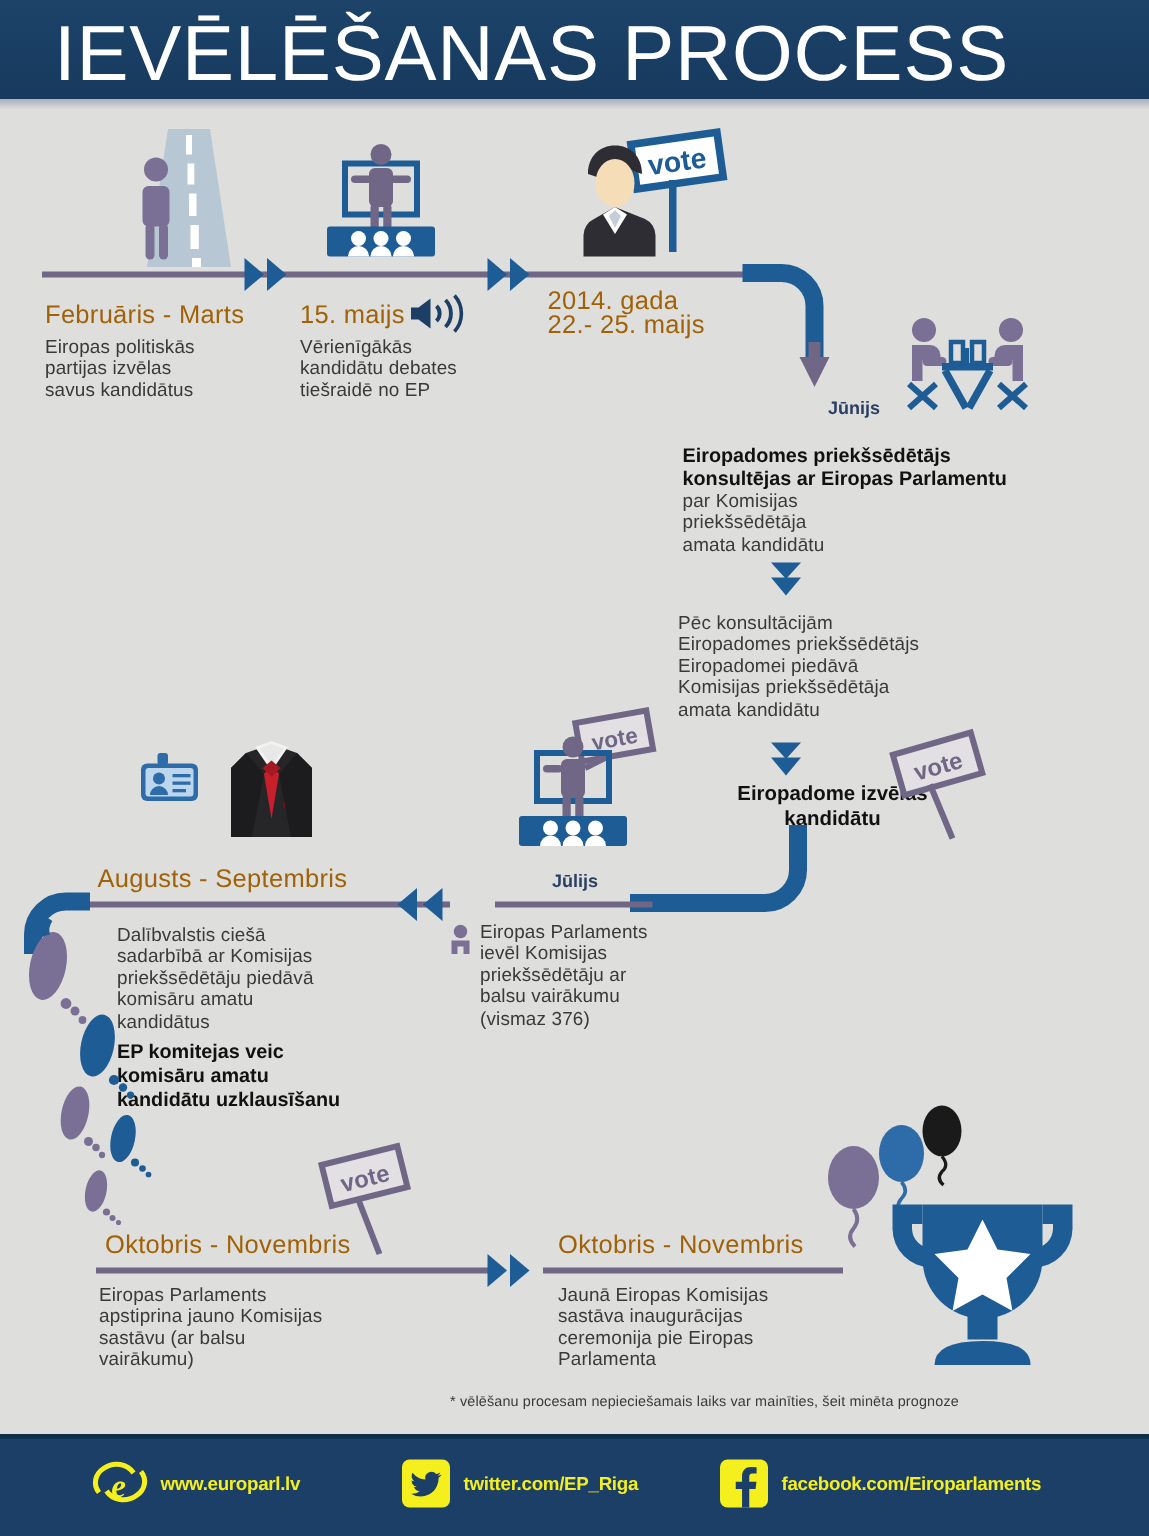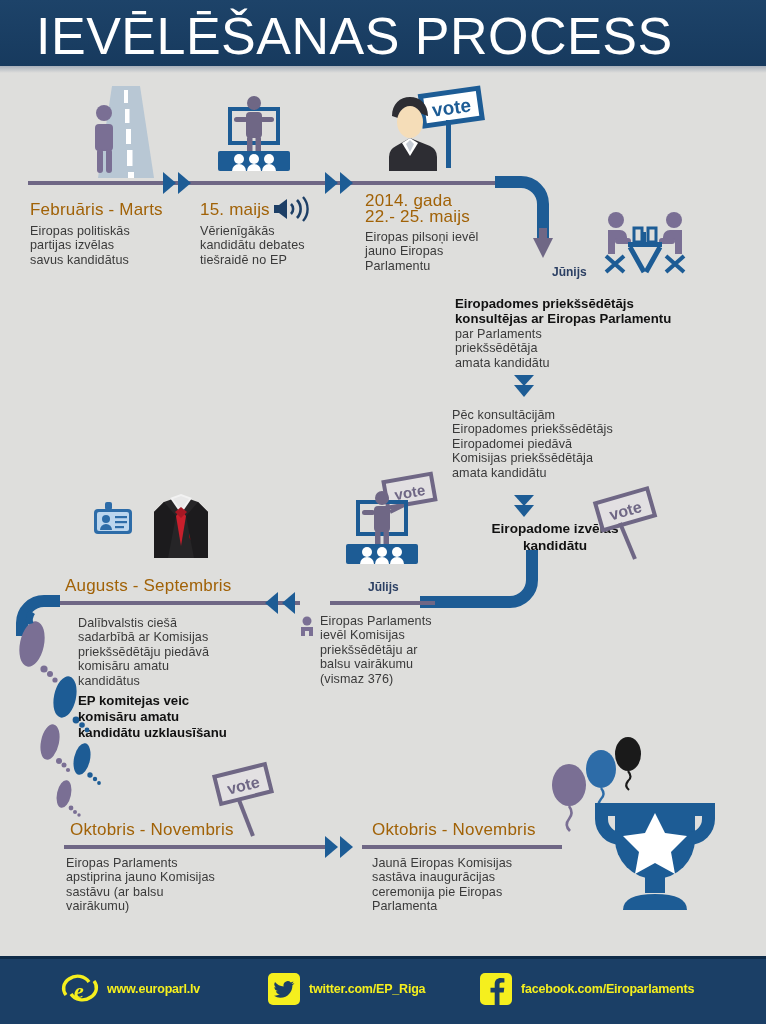--- a/index.html
+++ b/index.html
@@ -176,23 +176,20 @@
       <path d="M25 2a13 13 0 0 1 0 18" fill="none" stroke="#1d3f66" stroke-width="2.6"></path>
       <path d="M31 -1a18 18 0 0 1 0 24" fill="none" stroke="#1d3f66" stroke-width="2.4"></path>
     </svg>
   </div>
   <div class="body-text" style="left:200px;top:224px;white-space:pre-line;width:160px;">Vērienīgākās
 kandidātu debates
 tiešraidē no EP</div>
 
   <div class="phase-title" style="left:365px;top:193px;white-space:pre-line;line-height:16px;">2014. gada
 22.- 25. maijs</div>
-  <div class="body-text" style="left:365px;top:230px;white-space:pre-line;width:170px;">Eiropas pilsoņi ievēl
-jauno Eiropas
-Parlamentu</div>
 
   <div class="abs" style="left:598px;top:208px;">
     <svg width="94" height="72" viewBox="0 0 94 72">
       <g fill="#7a6f94">
         <circle cx="18" cy="12" r="8"></circle>
         <path d="M10 22h12a7 7 0 0 1 7 7v3H17v14h-7z"></path>
         <rect x="17" y="30" width="16" height="6" rx="3"></rect>
       </g>
       <g fill="#7a6f94">
         <circle cx="76" cy="12" r="8"></circle>
@@ -204,21 +201,21 @@
       <path d="M36 20 h8 v14 h-8z M50 20 h8 v14 h-8z" fill="none" stroke="#1d5c95" stroke-width="3"></path>
       <rect x="45" y="24" width="3" height="10" fill="#1d5c95"></rect>
       <path d="M8 48 L26 64 M26 48 L8 64" stroke="#1d5c95" stroke-width="4" fill="none"></path>
       <path d="M68 48 L86 64 M86 48 L68 64" stroke="#1d5c95" stroke-width="4" fill="none"></path>
     </svg>
   </div>
   <div class="caption" style="left:552px;top:265px;">Jūnijs</div>
 
   <div class="blk-title" style="left:455px;top:296px;white-space:pre-line;width:290px;">Eiropadomes priekšsēdētājs
 konsultējas ar Eiropas Parlamentu</div>
-  <div class="body-text" style="left:455px;top:327px;white-space:pre-line;width:250px;">par Parlaments
+  <div class="body-text" style="left:455px;top:327px;white-space:pre-line;width:250px;">par Komisijas
 priekšsēdētāja
 amata kandidātu</div>
 
   <div class="abs" style="left:511px;top:373px;">
     <svg width="26" height="26" viewBox="0 0 26 26">
       <path d="M3 2h20l-10 11z" fill="#1d5c95"></path>
       <path d="M3 12h20l-10 12z" fill="#1d5c95"></path>
     </svg>
   </div>
 
@@ -424,20 +421,21 @@
         <path d="M70 68 h80 v36 a40 40 0 0 1 -80 0z"></path>
         <path d="M70 68 H50 v16 a26 26 0 0 0 26 26 v-13 a13 13 0 0 1 -13 -13V81h7z"></path>
         <path d="M150 68 h20 v16 a26 26 0 0 1 -26 26 v-13 a13 13 0 0 0 13 -13V81h-7z"></path>
         <rect x="100" y="136" width="20" height="22"></rect>
         <path d="M78 175 q0-16 32-16 t32 16z"></path>
       </g>
       <path d="M110 78 l10 20 22 3 -16 16 4 22 -20 -11 -20 11 4 -22 -16 -16 22 -3z" fill="#ffffff"></path>
     </svg>
   </div>
 
+  <div class="footnote" style="left:300px;top:929px;">* vēlēšanu procesam nepieciešamais laiks var mainīties, šeit minēta prognoze</div>
 
   <div class="footer">
     <div class="divider"></div>
 
     <div class="social" style="left:62px;">
       <div class="ie-icon">
         <svg width="36" height="32" viewBox="0 0 36 32">
           <path d="M4 22c-4-5-3-12 3-16 7-5 16-3 20 3" stroke="#f5ef1e" stroke-width="3.4" fill="none"></path>
           <path d="M32 8c4 5 3 12-3 16-7 5-16 3-20-3" stroke="#f5ef1e" stroke-width="3.4" fill="none"></path>
           <text x="17" y="25" font-family="Liberation Serif, serif" font-size="22" font-style="italic" font-weight="bold" fill="#f5ef1e" text-anchor="middle">e</text>

